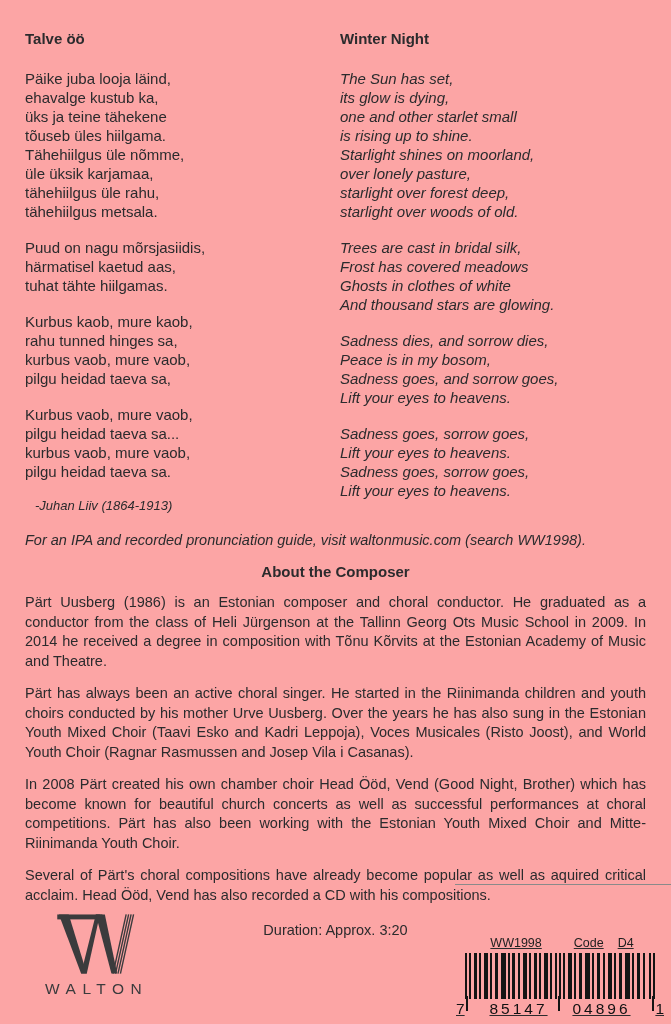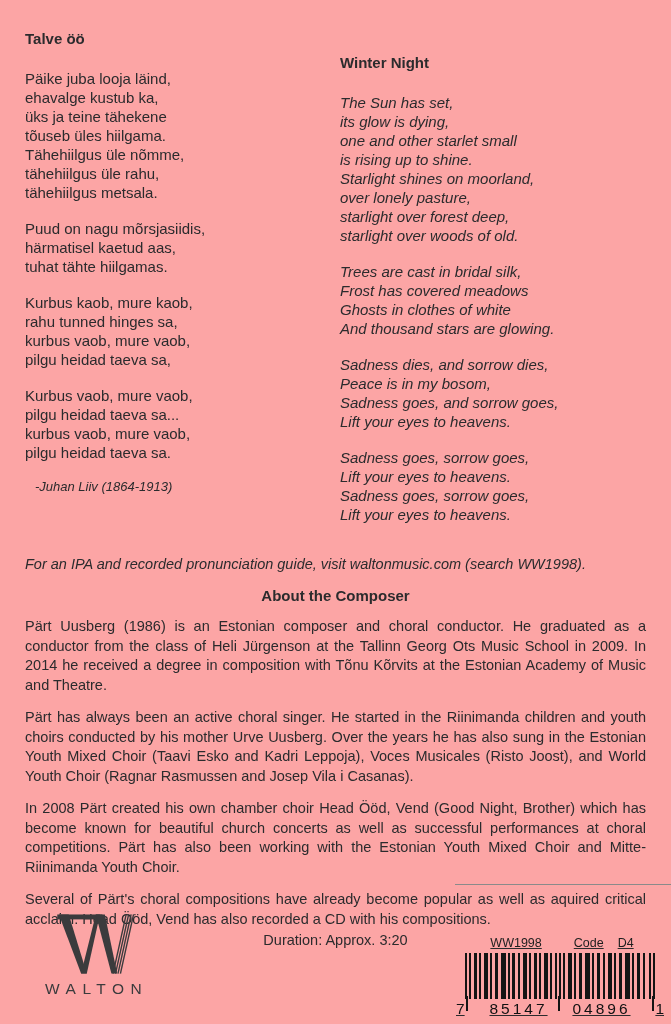--- a/index.html
+++ b/index.html
@@ -8,30 +8,30 @@
     width:671px;height:1024px;
     margin:0 auto;
     background:#fca5a5;
     color:#2b2b2d;
     font-family:"Liberation Sans",sans-serif;
     overflow:hidden;
   }
   
   .poems{display:flex;padding:30px 25px 0 25px;}
   .col-original{flex:0 0 315px;}
-  .col-translation{flex:1;font-style:italic;margin-top:24px;}
+  .col-translation{flex:1;font-style:italic;}
   .poem-title{font-size:15px;font-weight:bold;font-style:normal;margin:0 0 22px 0;}
   .poem-line{font-size:15px;line-height:19px;white-space:nowrap;}
   .stanza{margin-bottom:17px;}
   .attribution{font-style:italic;font-size:13px;margin-top:13px;padding-left:10px;line-height:16px;}
   
   .note{font-style:italic;font-size:14.5px;padding:14px 25px 0 25px;line-height:18px;}
   .about-heading{text-align:center;font-size:15px;font-weight:bold;margin:14px 0 0 0;}
   .para{font-size:14.5px;line-height:19.5px;text-align:justify;margin:13px 25px 0 25px;}
-  .duration{text-align:center;font-size:14.5px;margin-top:3px;}
+  .duration{text-align:center;font-size:14.5px;margin-top:17px;}
   
   .logo{position:absolute;left:45px;top:912px;width:100px;}
   .logo svg{display:block;margin-left:8px;}
   .logo-text{font-size:15.5px;letter-spacing:6.5px;color:#3b3b3d;margin-top:4px;}
   .barcode-rule{position:absolute;top:884px;right:0;width:216px;height:1px;background:#8a8a8a;}
   .barcode{position:absolute;top:936px;right:6px;width:210px;text-decoration:underline;}
   .barcode-labels{display:flex;justify-content:center;gap:8px;font-size:12.5px;color:#1e1e1e;padding-left:4px;}
   .barcode-labels .lbl-catalog{margin-right:24px;}
   .barcode-labels .lbl-code{margin-right:6px;}
   .barcode-bars{display:block;margin:3px auto 0 auto;}
@@ -50,20 +50,21 @@
 
   <div class="poems">
     <div class="col-original">
       <div class="poem-title">Talve öö</div>
       <div class="stanza">
           <div class="poem-line">Päike juba looja läind,</div>
           <div class="poem-line">ehavalge kustub ka,</div>
           <div class="poem-line">üks ja teine tähekene</div>
           <div class="poem-line">tõuseb üles hiilgama.</div>
           <div class="poem-line">Tähehiilgus üle nõmme,</div>
+          <div class="poem-line">üle üksik karjamaa,</div>
           <div class="poem-line">tähehiilgus üle rahu,</div>
           <div class="poem-line">tähehiilgus metsala.</div>
         </div>
       <div class="stanza">
           <div class="poem-line">Puud on nagu mõrsjasiidis,</div>
           <div class="poem-line">härmatisel kaetud aas,</div>
           <div class="poem-line">tuhat tähte hiilgamas.</div>
         </div>
       <div class="stanza">
           <div class="poem-line">Kurbus kaob, mure kaob,</div>

